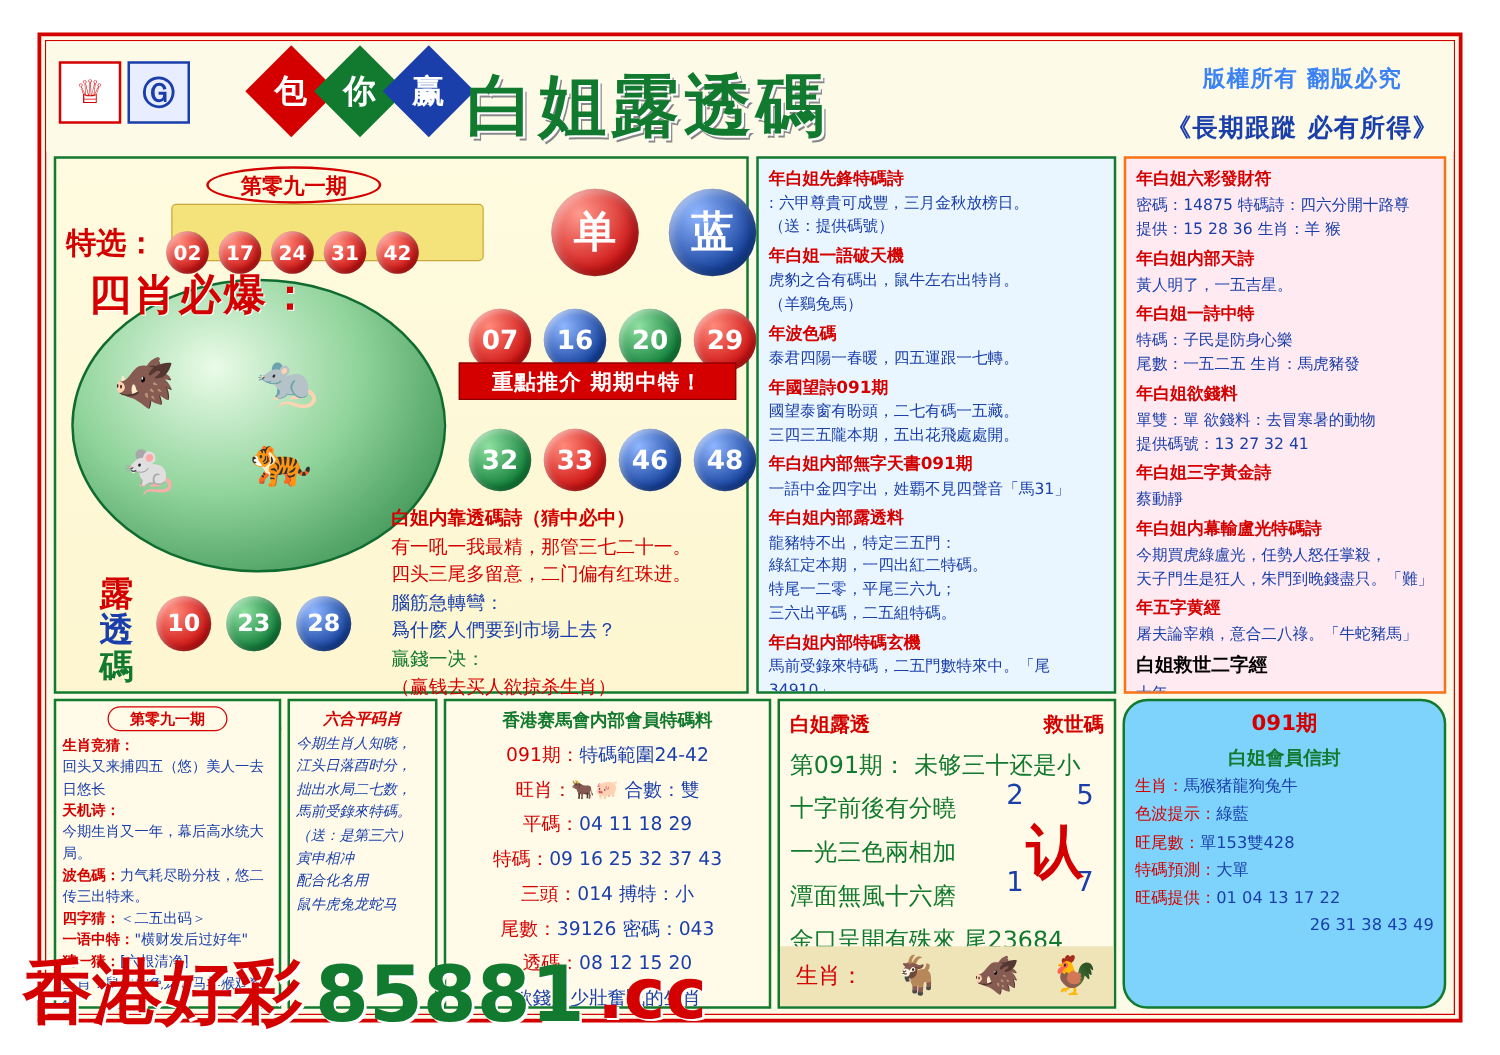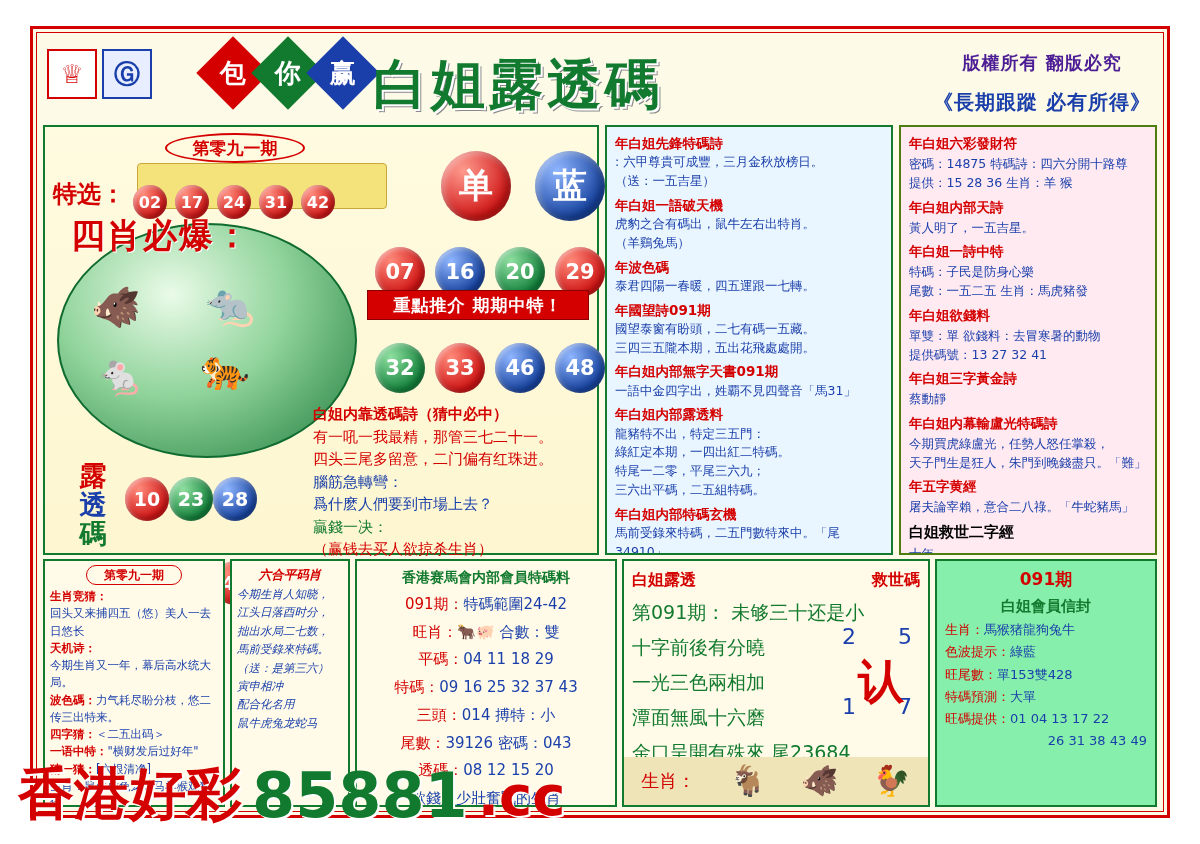--- a/index.html
+++ b/index.html
@@ -49,21 +49,21 @@
   .kite .d3 { background:#1a3faa; }
   .maintitle {
     position:absolute; left:336px; top:16px;
     font-size:54px; font-weight:bold;
     color:#127a2e;
     letter-spacing:4px;
     text-shadow:2px 2px 0 #ffffff, 3px 3px 0 #888;
     font-family:"DejaVu Sans","Liberation Sans",sans-serif;
   }
   .hdr-right { position:absolute; right:12px; top:18px; text-align:center; }
-  .hdr-r1 { font-size:18px; color:#4c1d95; font-weight:bold; letter-spacing:1px;text-align:center; }
+  .hdr-r1 { font-size:18px; color:#3b82f6; font-weight:bold; letter-spacing:1px;text-align:center; }
   .hdr-r2 { font-size:20px; color:#1a3faa; font-weight:bold; margin-top:14px; letter-spacing:1px;}
 
   
   .midrow { position:absolute; left:6px; top:92px; right:6px; height:430px; display:flex; gap:6px; }
 
   
   .panelA {
     width:556px; background:#fffce8;
     border:2px solid #127a2e; position:relative;
     background-image:linear-gradient(#fffbe0,#fdf6d0);
@@ -128,51 +128,51 @@
     letter-spacing:1px;
   }
   .lutouma {
     position:absolute; left:18px; top:334px; width:60px;
     font-size:27px; font-weight:bold; color:#d40000; line-height:1.08;
     text-align:center;
   }
   .lutouma .c2 { color:#1a3faa; }
   .lutouma .c3 { color:#127a2e; }
   .leftballs { position:absolute; left:80px; top:334px; }
-  .leftballs .row { display:flex; margin-bottom:10px; }
+  .leftballs .row { display:flex; gap:12px; margin-bottom:10px; }
 
   .poemblk { position:absolute; left:268px; top:276px; width:282px; font-size:15px; color:#d40000; line-height:1.5; }
   .poemblk .t { font-weight:bold; }
   .poemblk .blue { color:#1a3faa; }
   .poemblk .green { color:#127a2e; }
 
   
   .panelB {
     width:288px; background:#eaf6ff; border:2px solid #127a2e;
     padding:6px 8px; font-size:12.5px; line-height:1.5; color:#1a3faa;
     overflow:hidden;
   }
   .panelC {
-    flex:1; background:#ffeaf2; border:2px solid #4d7c0f;
+    flex:1; background:#ffeaf2; border:2px solid #f97316;
     padding:6px 8px; font-size:12.5px; line-height:1.55; color:#1a3faa;
     overflow:hidden;
   }
   .sec-t { color:#d40000; font-weight:bold; font-size:13.5px; }
   .sec-b { color:#1a3faa; }
   .blk { margin-bottom:4px; }
   .bigline { font-size:15px; font-weight:bold; color:#000; }
 
   
   .botrow { position:absolute; left:6px; top:526px; right:6px; bottom:4px; display:flex; gap:5px; }
   .pbox { border:2px solid #127a2e; overflow:hidden; position:relative; }
   .p1 { width:182px; background:#fffbe8; padding:4px 5px; font-size:11.5px; line-height:1.5; color:#d40000; }
   .p2 { width:120px; background:#fffbe8; padding:4px 5px; font-size:11.5px; line-height:1.6; color:#1a3faa;font-style:italic; }
   .p3 { width:262px; background:#fffbe8; padding:4px 6px; font-size:15px; line-height:1.85; color:#d40000; text-align:center;}
   .p4 { flex:1; background:#fffbe8; padding:4px 8px; font-size:19px; line-height:1.85; color:#127a2e; }
-  .p5 { width:222px; background:#86efac; padding:4px 8px; font-size:13px; line-height:1.7; color:#1a3faa; }
+  .p5 { width:259px; background:#7dd3fc; padding:4px 8px; font-size:13px; line-height:1.7; color:#1a3faa;border-radius:20px; }
 
   .p1 .hd { text-align:center; color:#d40000; font-weight:bold; border:1px solid #d40000; border-radius:10px; width:96px; margin:0 auto 3px; font-size:12px;}
   .p1 .k { color:#d40000; font-weight:bold; }
   .p1 .v { color:#1a3faa; }
   .p2 .hd { text-align:center; color:#d40000; font-weight:bold; font-size:12.5px; }
   .p3 .hd { color:#127a2e; font-weight:bold; font-size:14px; }
   .p3 .r { display:flex; justify-content:center; gap:0; align-items:center; }
   .p3 .lbl { color:#d40000; }
   .p3 .num { color:#1a3faa; }
   .p4 .hd { display:flex; justify-content:space-between; color:#d40000; font-weight:bold; font-size:16px; }
@@ -299,21 +299,21 @@
         <div class="blue">爲什麽人們要到市場上去？</div>
         <div class="green">贏錢一决：</div>
         <div>（赢钱去买人欲掠杀生肖）</div>
       </div>
     </div>
 
     <div class="panelB">
       <div class="blk">
         <div class="sec-t">年白姐先鋒特碼詩</div>
         <div class="sec-b">: 六甲尊貴可成豐，三月金秋放榜日。</div>
-        <div class="sec-b">（送：一五吉星）</div>
+        <div class="sec-b">（送：提供碼號）</div>
       </div>
       <div class="blk">
         <div class="sec-t">年白姐一語破天機</div>
         <div class="sec-b">虎豹之合有碼出，鼠牛左右出特肖。</div>
         <div class="sec-b">（羊鷄兔馬）</div>
       </div>
       <div class="blk">
         <div class="sec-t">年波色碼</div>
         <div class="sec-b">泰君四陽一春暖，四五運跟一七轉。</div>
       </div>

